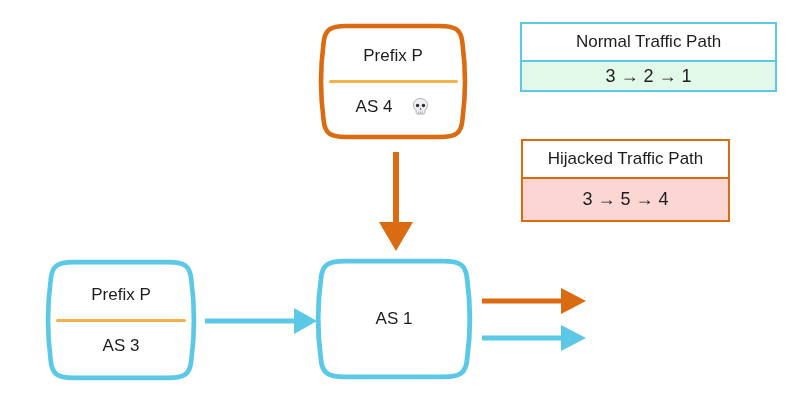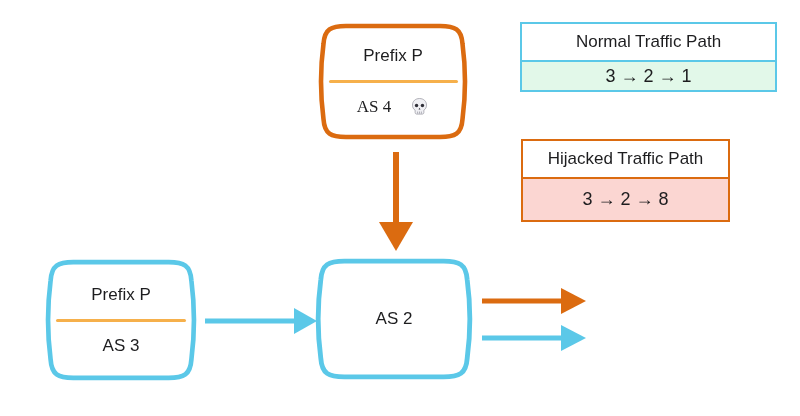--- a/index.html
+++ b/index.html
@@ -14,21 +14,21 @@
   .node .shape{position:absolute;inset:0;width:100%;height:100%;}
   .node .shape path{fill:#ffffff;stroke-width:4.6;stroke-linejoin:round;}
   .node.cyan .shape path{stroke:var(--cyan,#5BC8E8);}
   .node.orange .shape path{stroke:var(--orange,#DB6B10);}
   .node-content{
     position:absolute;inset:0;display:flex;flex-direction:column;
     align-items:center;justify-content:center;gap:14px;
     font-size:17px;line-height:1.15;
   }
   .node-divider{height:3px;width:86%;background:var(--amber,#F6B04B);border-radius:2px;}
-  .label-row{display:flex;align-items:center;gap:19px;font-family:Liberation Serif, serif;}
+  .label-row{display:flex;align-items:center;gap:19px;}
   .skull{width:19px;height:19px;display:block;}
   
   .legend{position:absolute;display:flex;flex-direction:column;box-sizing:border-box;background:#fff;}
   .legend.cyan{border:2px solid var(--cyan,#5BC8E8);}
   .legend.orange{border:2px solid var(--orange,#DB6B10);}
   .legend-header{
     height:36px;display:flex;align-items:center;justify-content:center;
     background:#fff;font-size:17px;
   }
   .legend-body{
@@ -96,28 +96,28 @@
       <div class="node-divider"></div>
       <div>AS 3</div>
     </div>
   </div>
 
   <div class="node cyan" style="left:315px;top:257px;width:158px;height:124px">
     <svg class="shape" viewBox="0 0 150 120" preserveAspectRatio="none" aria-hidden="true">
       <path d="M 28 4 L 122 4 C 137 4 143.5 7 144.5 22 Q 149.5 60 144.5 98 C 143.5 113 137 116 122 116 L 28 116 C 13 116 6.5 113 5.5 98 Q 0.5 60 5.5 22 C 6.5 7 13 4 28 4 Z"></path>
     </svg>
     <div class="node-content">
-      <div>AS 2</div>
+      <div>AS 1</div>
     </div>
   </div>
 
 
   <div class="legend cyan" style="left:520px;top:22px;width:257px;height:70px">
     <div class="legend-header">Normal Traffic Path</div>
     <div class="legend-body">3 → 2 → 1</div>
   </div>
 
   <div class="legend orange" style="left:521px;top:139px;width:209px;height:83px">
     <div class="legend-header">Hijacked Traffic Path</div>
-    <div class="legend-body">3 → 2 → 8</div>
+    <div class="legend-body">3 → 5 → 4</div>
   </div>
 
 </div>
 
 </body></html>

